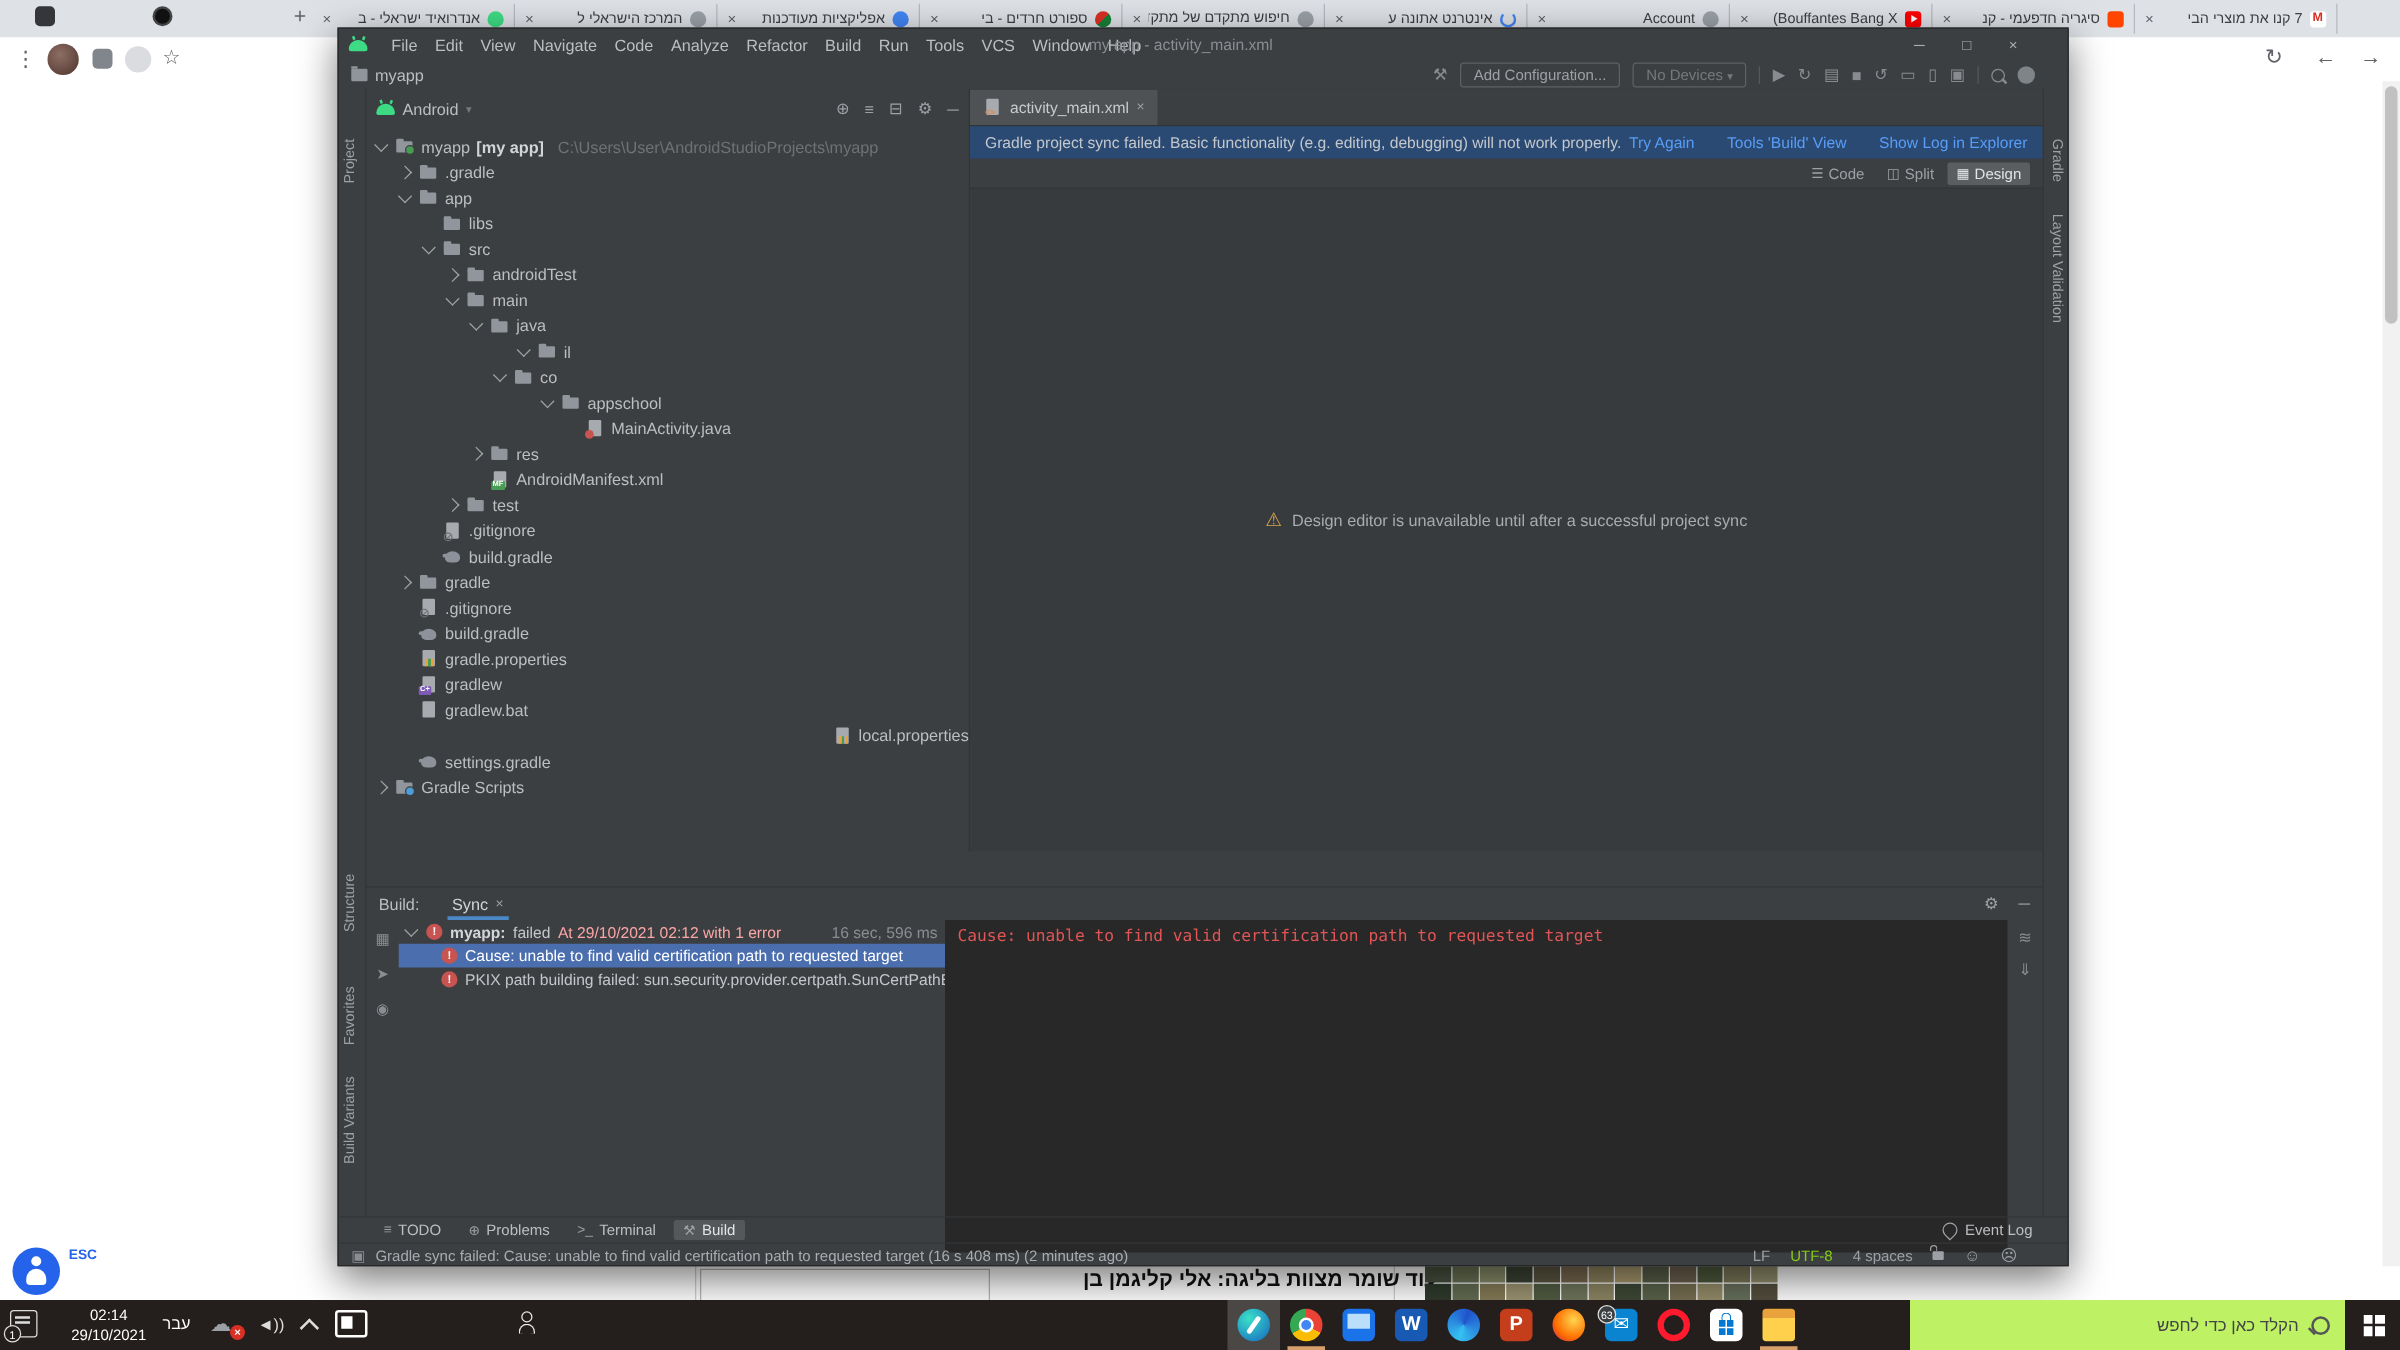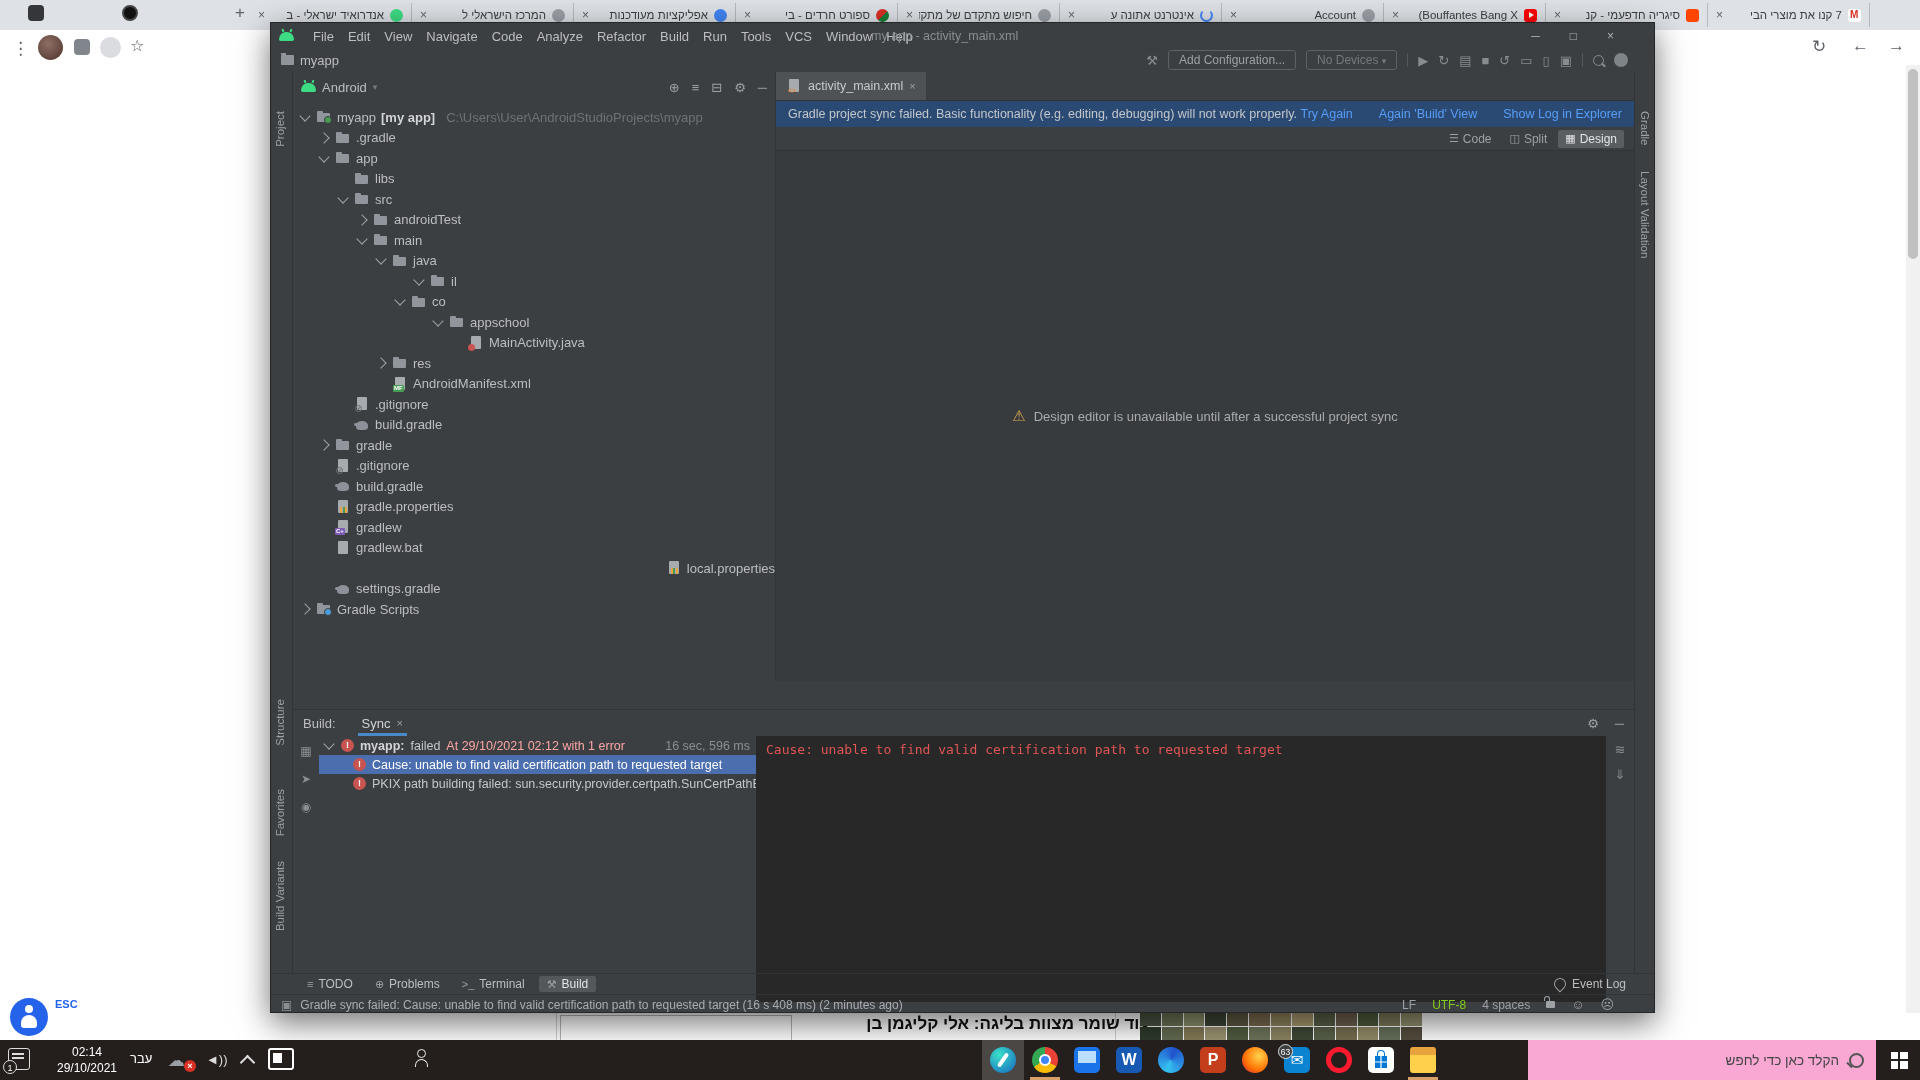--- a/index.html
+++ b/index.html
@@ -182,21 +182,21 @@
   .ai.edge{border-radius:50%;background:conic-gradient(from 200deg,#35c1f1,#2052cc,#35c1f1);}
   .ai.powerpoint{background:#c43e1c;color:#fff;font-weight:bold;font-size:16px;text-align:center;line-height:26px;}
   .ai.firefox{border-radius:50%;background:radial-gradient(circle at 65% 35%,#ffd54f,#ff6f00 60%,#c2185b);}
   .ai.mail{background:#0a84d0;color:#fff;font-size:15px;text-align:center;line-height:26px;}
   .ai.opera{border-radius:50%;border:5px solid #ff1b2d;box-sizing:border-box;background:transparent;}
   .ai.store{background:#fff;}
   .ai.store::after{content:"";position:absolute;left:7px;top:9px;width:12px;height:12px;background:conic-gradient(#0078d4 0 25%,#0078d4 0 100%);clip-path:polygon(0 0,45% 0,45% 45%,0 45%,0 55%,45% 55%,45% 100%,0 100%,55% 100%,55% 55%,100% 55%,100% 45%,55% 45%,55% 0,100% 0,100% 100%,0 100%);}
   .ai.store::before{content:"";position:absolute;left:9px;top:3px;width:8px;height:6px;border:1.5px solid #0078d4;border-bottom:none;border-radius:4px 4px 0 0;box-sizing:border-box;}
   .ai.explorer{background:linear-gradient(#e8a33d 30%,#ffd04c 30%);border-radius:3px;}
   .mailbadge{position:absolute;left:2px;top:4px;width:15px;height:15px;border-radius:50%;background:#3c3f41;border:1px solid #ddd;color:#fff;font-size:8.5px;text-align:center;line-height:15px;box-sizing:border-box;}
-  #searchbox{left:1528px;top:0;width:348px;height:40px;background:#f9a8d4;display:flex;align-items:center;justify-content:flex-end;gap:10px;padding:0 12px;box-sizing:border-box;}
+  #searchbox{left:1528px;top:0;width:348px;height:40px;background:#bef264;display:flex;align-items:center;justify-content:flex-end;gap:10px;padding:0 12px;box-sizing:border-box;}
   #searchbox .stext{color:#444;font-size:13.5px;direction:rtl;}
   .smag{width:11px;height:11px;border:2px solid #555;border-radius:50%;position:relative;}
   .smag::after{content:"";position:absolute;left:-5px;top:9px;width:7px;height:2px;background:#555;transform:rotate(45deg);}
   #startbtn{left:1878px;top:0;width:42px;height:40px;display:flex;align-items:center;justify-content:center;}
   .winflag{width:17px;height:17px;display:grid;grid-template-columns:1fr 1fr;grid-template-rows:1fr 1fr;gap:2px;}
   .winflag div{background:#fff;}
 </style>
 </head>
 <body>
 
@@ -456,20 +456,25 @@
           <span class="tico folder"></span>
           <span class="tlabel">res</span>
         </div>
         <div class="trow" style="padding-left: 84px;">
           <span class="chv none"></span>
           <span class="tico manifest">
             <span class="chip">MF</span>
           </span>
           <span class="tlabel">AndroidManifest.xml</span>
         </div>
+        <div class="trow" style="padding-left: 65px;">
+          <span class="chv right"></span>
+          <span class="tico folder"></span>
+          <span class="tlabel">test</span>
+        </div>
         <div class="trow" style="padding-left: 46px;">
           <span class="chv none"></span>
           <span class="tico git">
             <span class="slash"></span>
           </span>
           <span class="tlabel">.gitignore</span>
         </div>
         <div class="trow" style="padding-left: 46px;">
           <span class="chv none"></span>
           <span class="tico gradle"></span>
@@ -540,21 +545,21 @@
             <span class="chip3">&lt;&gt;</span>
           </span>
         <span>activity_main.xml</span>
         <span class="x">×</span>
       </div>
     </div>
     <div class="banner abs">
       <span>Gradle project sync failed. Basic functionality (e.g. editing, debugging) will not work properly.</span>
       <span class="banner-links" id="bannerlinks">
           <span class="blink">Try Again</span>
-          <span class="blink">Again 'Build' View</span>
+          <span class="blink">Tools 'Build' View</span>
           <span class="blink">Show Log in Explorer</span>
         </span>
     </div>
     <div class="modesrow abs" id="modesrow">
         <span class="mode">
           <span class="mic">☰</span>
           <span>Code</span>
         </span>
         <span class="mode">
           <span class="mic">◫</span>

